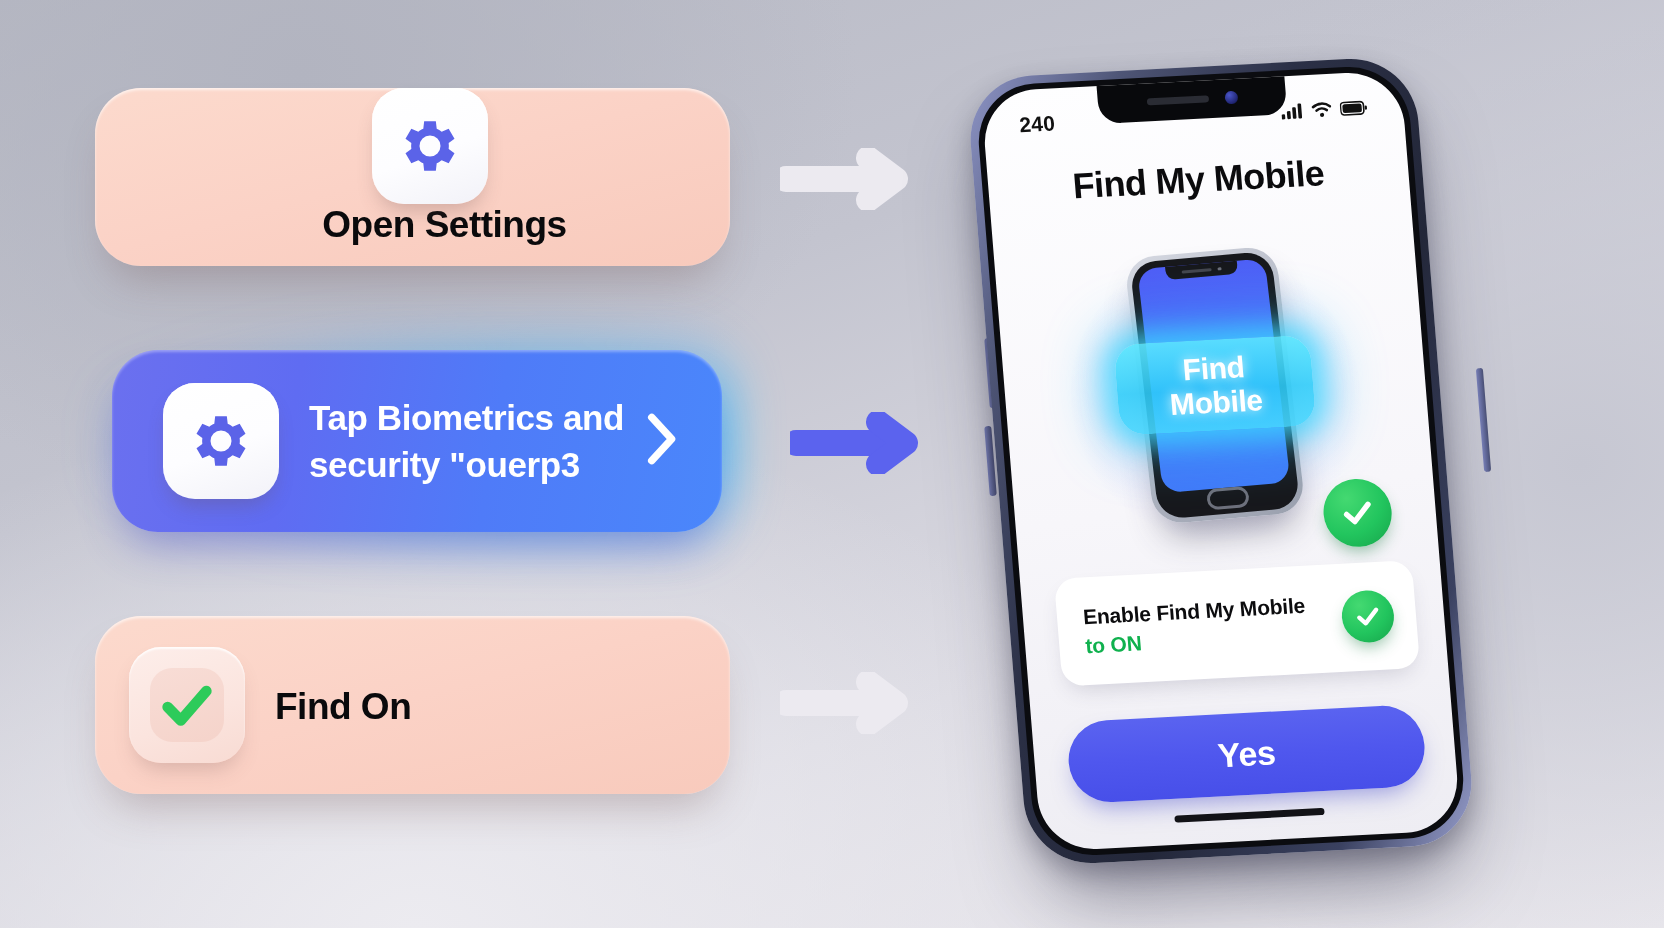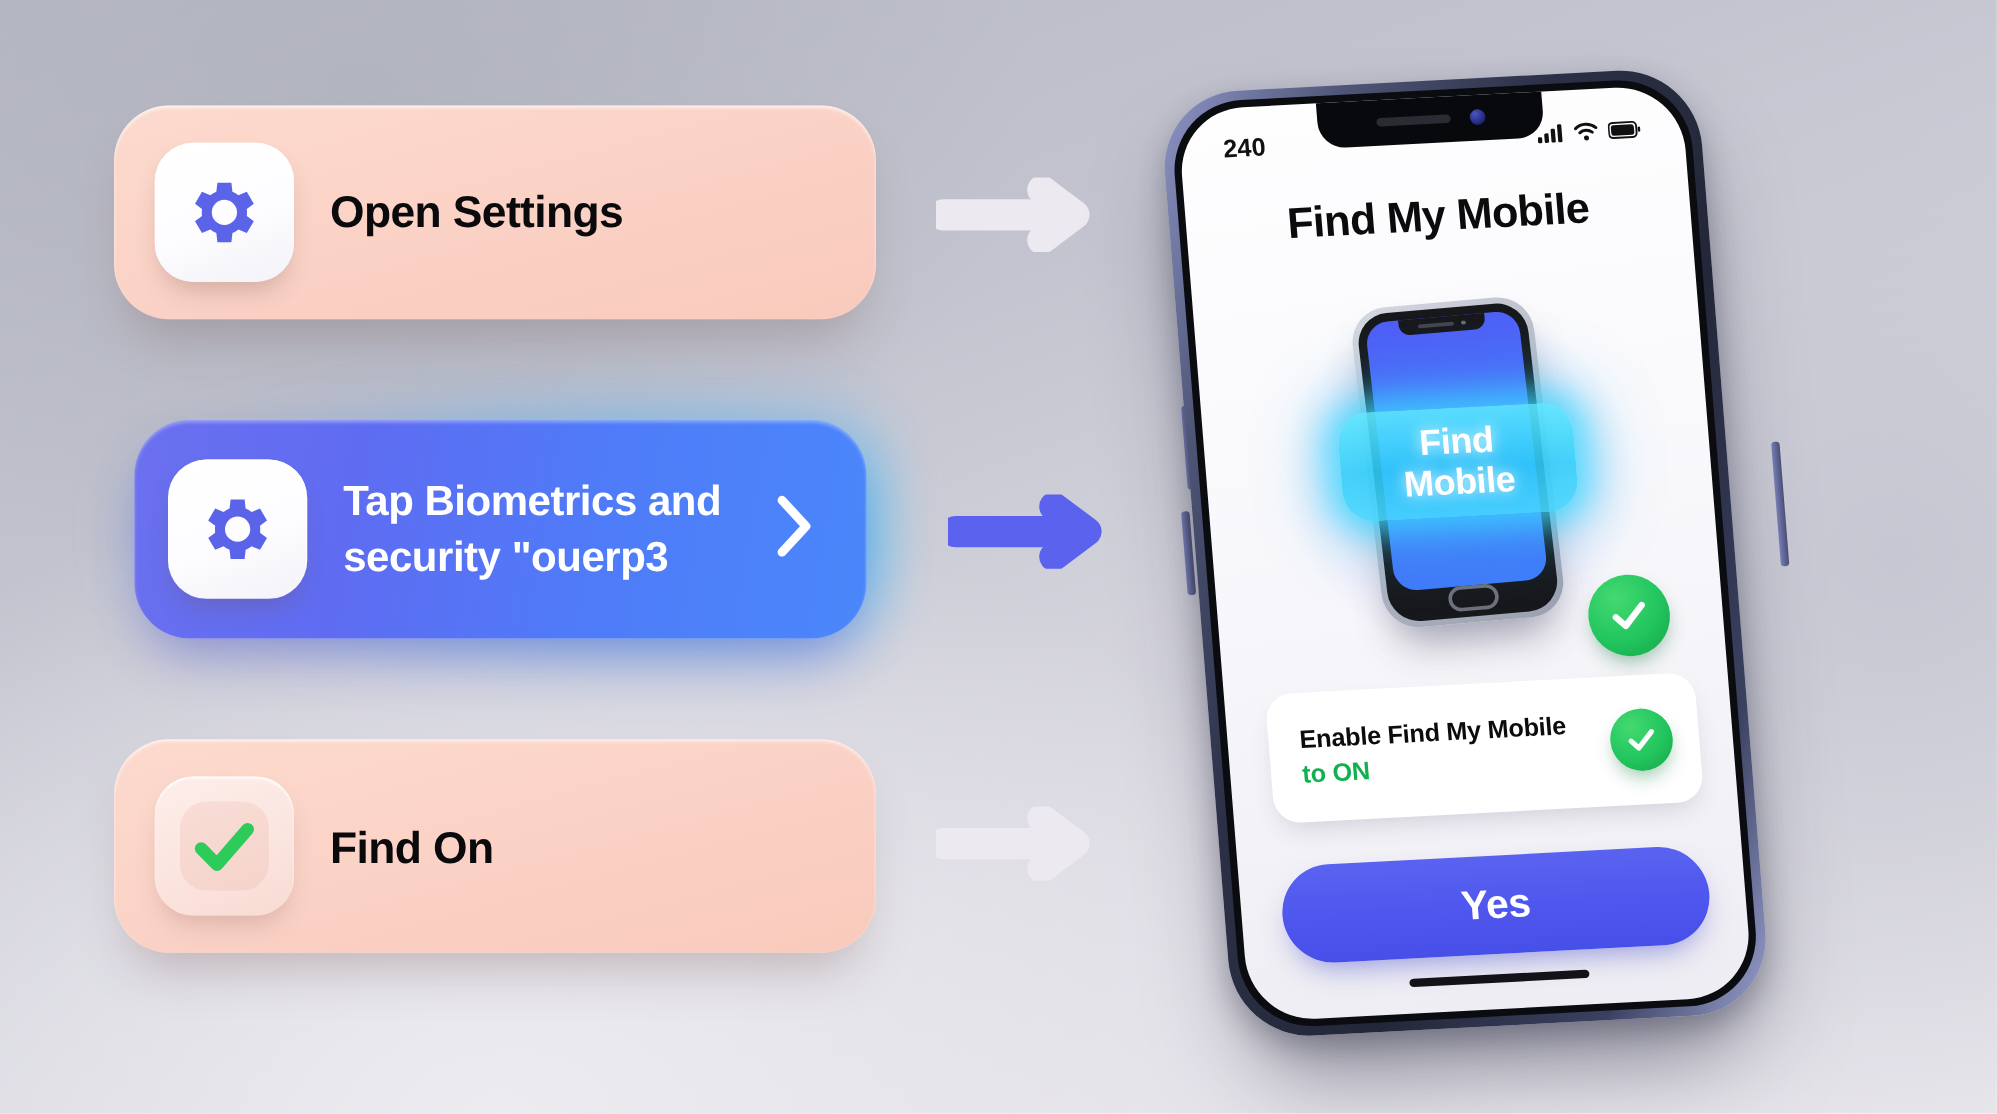--- a/index.html
+++ b/index.html
@@ -21,36 +21,36 @@
     position:absolute;
     border-radius:46px;
     display:flex;
     align-items:center;
     padding-left:34px;
   }
   .card.pink {
     background: linear-gradient(165deg,#fcdacd 0%,#fbd2c6 48%,#f8cabc 100%);
     box-shadow: 0 26px 40px -14px rgba(120,90,90,.34), inset 0 2px 3px rgba(255,255,255,.65);
   }
-  .card1 { left:95px; top:88px;  width:635px; height:178px; }
+  .card1 { left:95px; top:88px;  width:635px; height:178px;flex-direction:column; }
   .card3 { left:95px; top:616px; width:635px; height:178px; }
 
   .card2wrap { position:absolute; left:112px; top:350px; width:610px; height:182px; }
   .card2glow {
     position:absolute; inset:-26px -14px -26px -10px;
     border-radius:70px;
     background: radial-gradient(ellipse at 72% 50%, rgba(56,205,255,.95) 0%, rgba(60,190,255,.55) 38%, rgba(90,150,255,.12) 68%, rgba(90,150,255,0) 80%);
     filter: blur(22px);
   }
   .card2 {
     position:absolute; inset:0;
     border-radius:46px;
     background: linear-gradient(100deg,#6b70ef 0%,#5f6cf2 30%, #4f7bf8 62%, #4a87fb 100%);
     box-shadow: 0 24px 44px -12px rgba(60,70,200,.45), inset 0 2px 3px rgba(255,255,255,.35);
-    display:flex; align-items:center; padding-left:28px;
+    display:flex; align-items:center; padding-left:51px;
   }
 
   .icon-tile {
     width:116px; height:116px; border-radius:32px;
     display:flex; align-items:center; justify-content:center;
     flex:0 0 auto;
     position:relative;
   }
   .icon-tile.white {
     background: linear-gradient(160deg,#ffffff 0%,#fdfdff 55%,#f2f2f8 100%);

